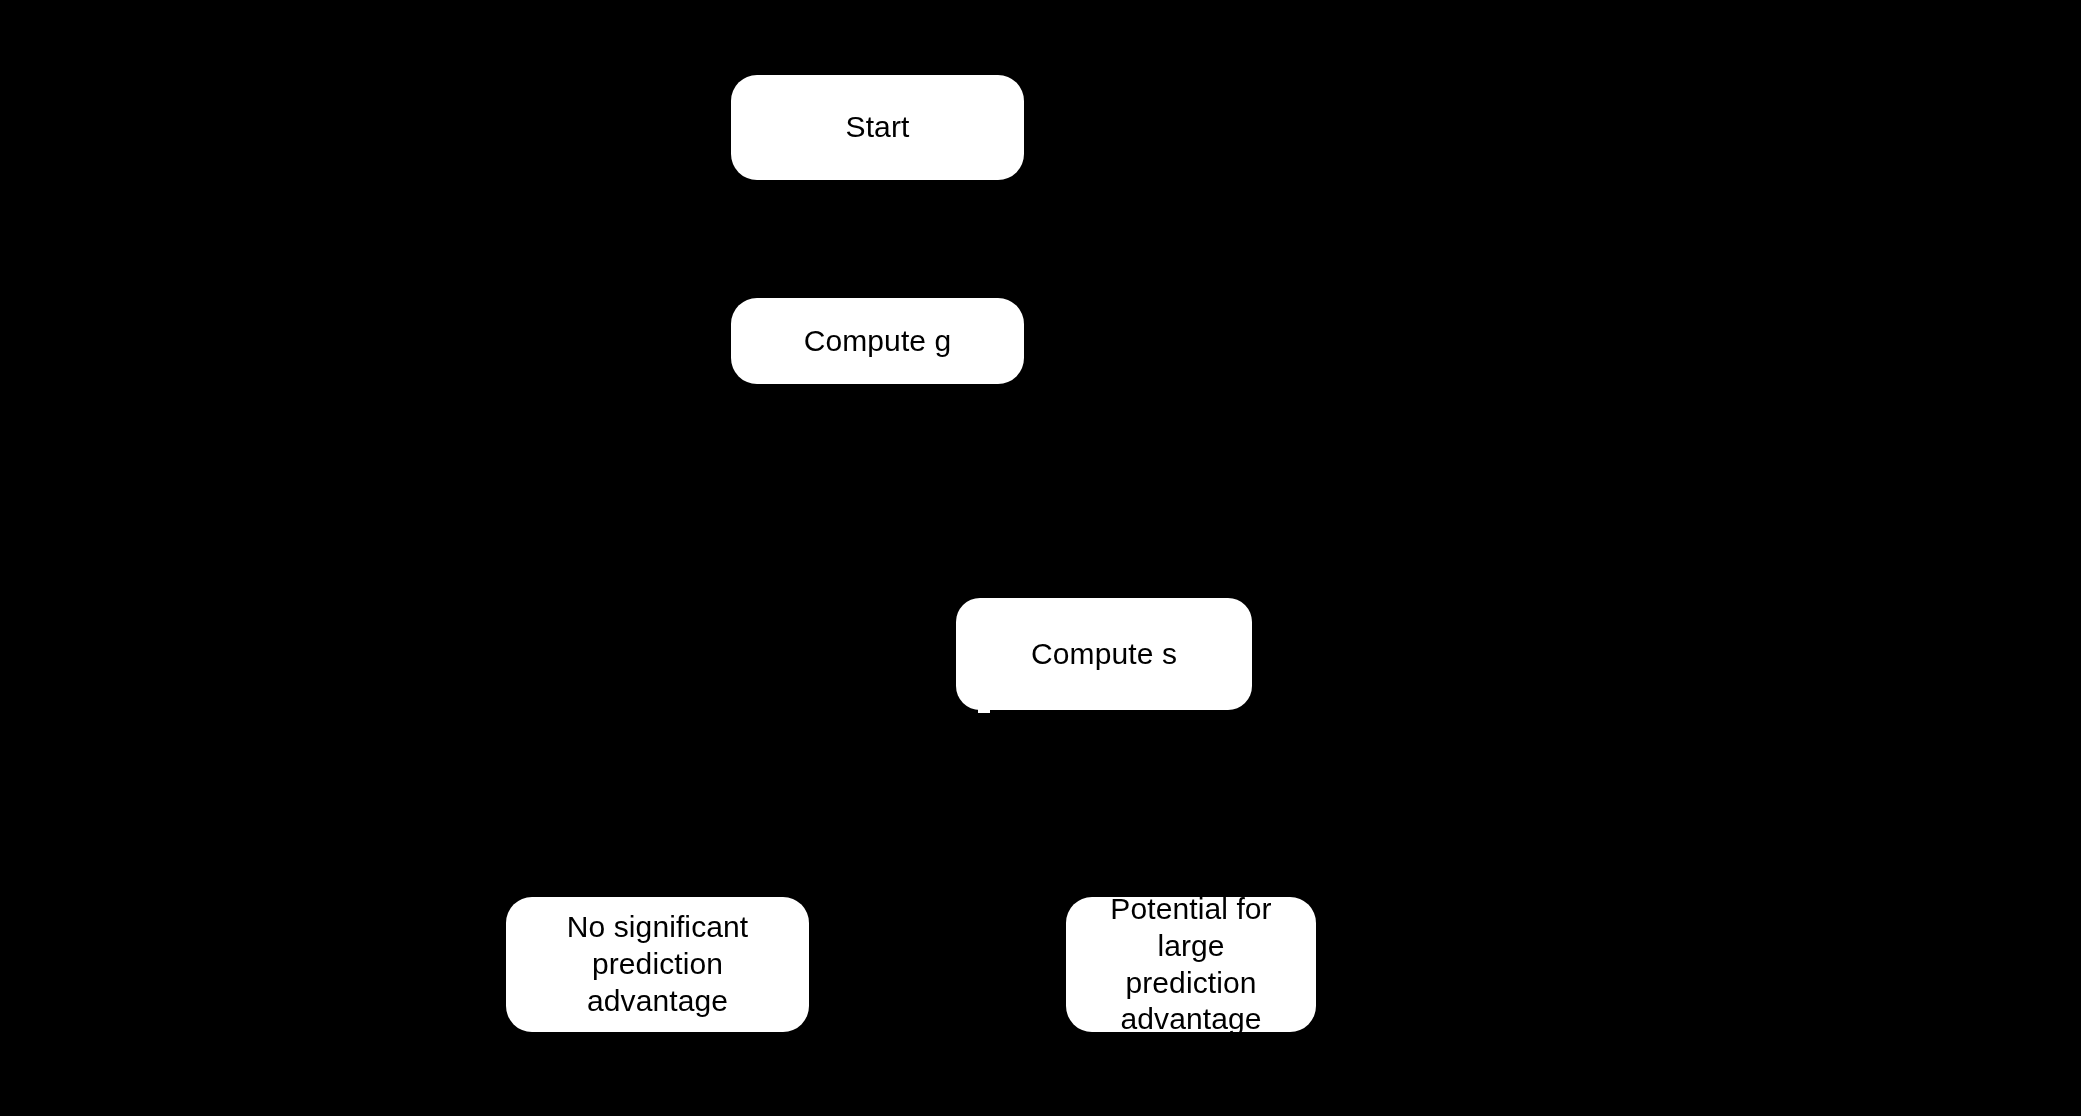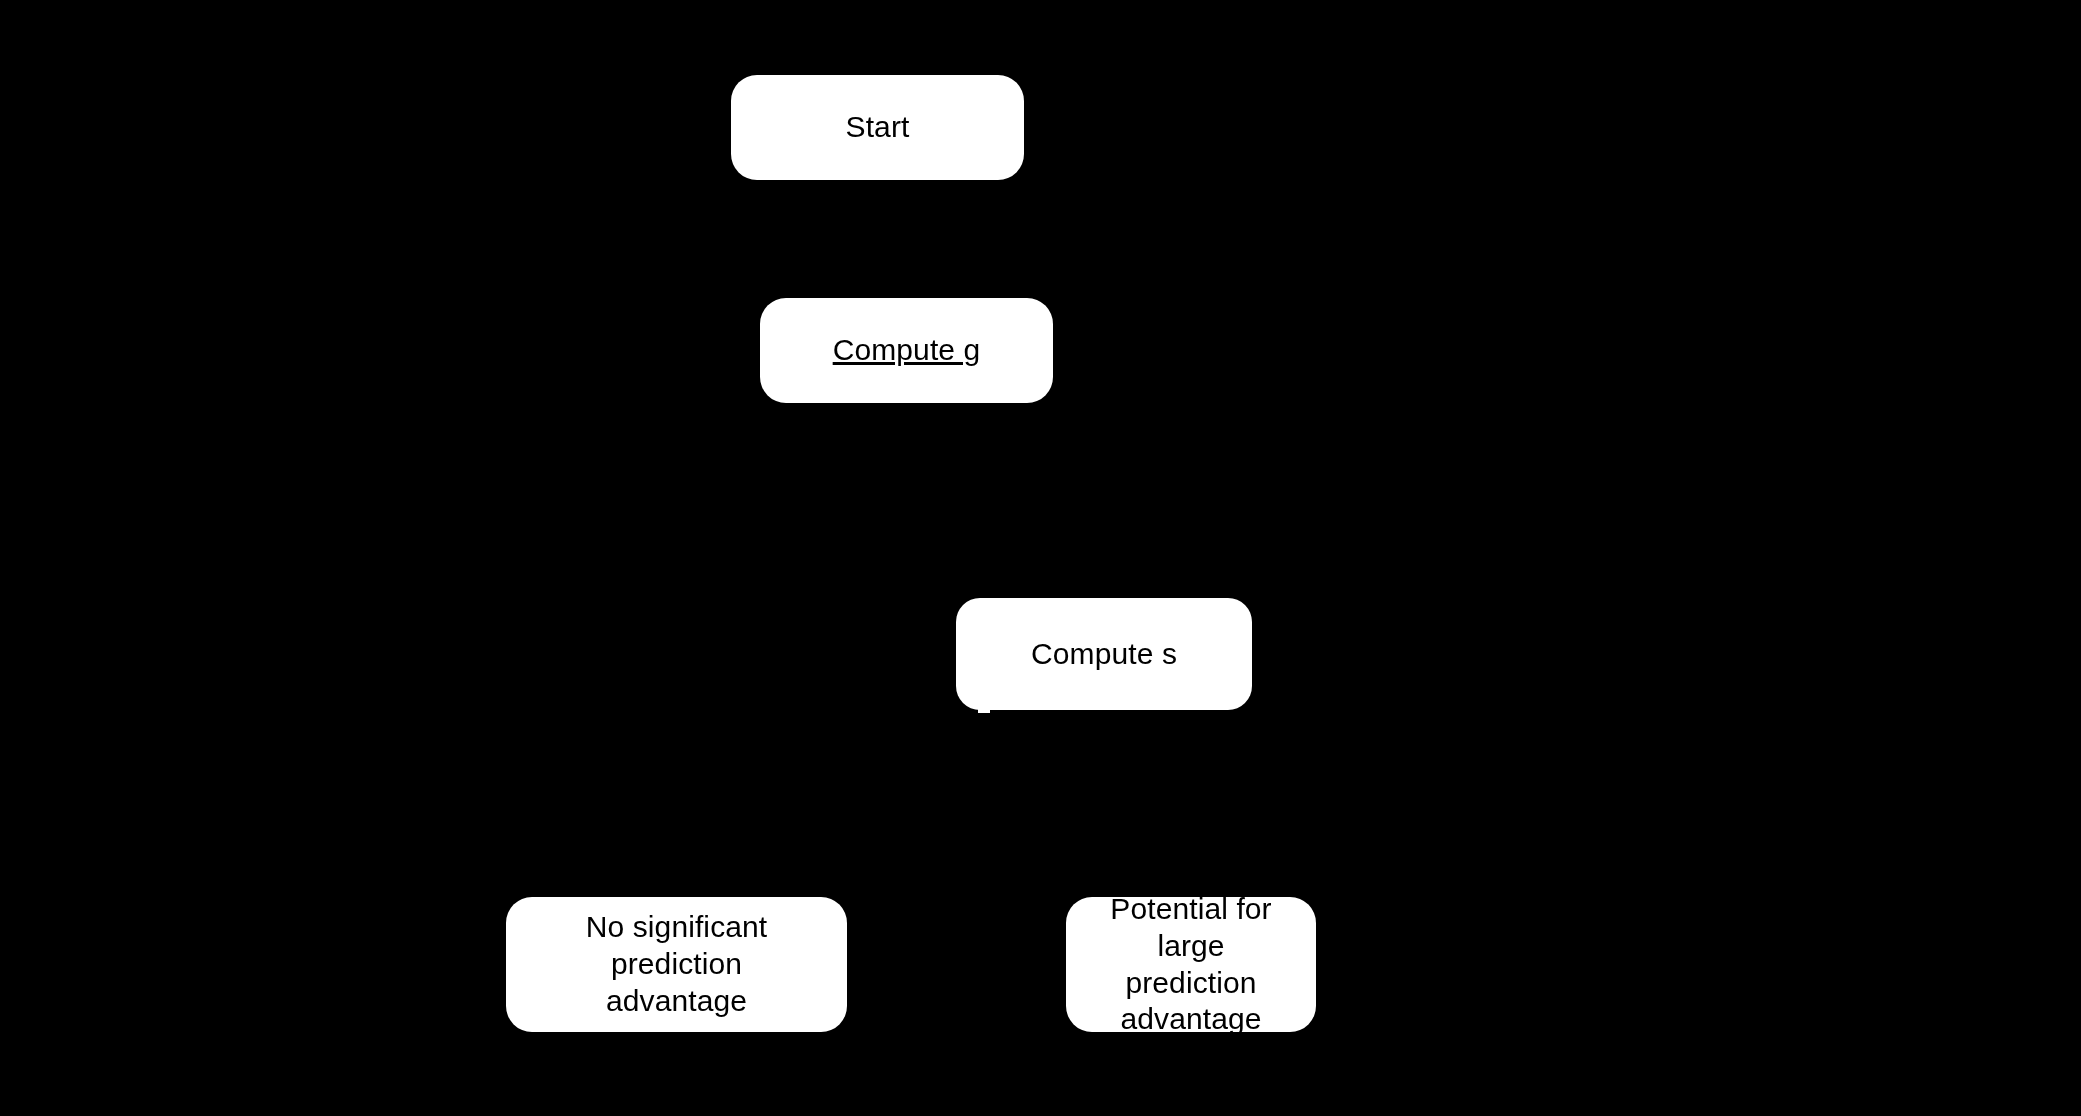--- a/index.html
+++ b/index.html
@@ -75,32 +75,32 @@
       <path d="M877,403 L877,505 L1104,505 L1104,598"></path>
       <path d="M653,710 L653,897"></path>
       <path d="M1104,710 L1104,803 L1215,803 L1215,897"></path>
     </g>
   </svg>
 
   <div class="node" style="left:731px; top:75px; width:293px; height:105px;">
     <span class="node-label">Start</span>
   </div>
 
-  <div class="node" style="left:760px; top:298px; width:293px; height:105px;text-decoration:underline;">
+  <div class="node" style="left:731px; top:298px; width:293px; height:86px;">
     <span class="node-label">Compute g</span>
   </div>
 
 
   <div class="node" style="left:956px; top:598px; width:296px; height:112px;border-radius:24px;">
     <span class="node-label">Compute s</span>
   </div>
 
   <div class="edge-label-stub" style="left:978px; top:706px; width:12px; height:7px;"></div>
 
-  <div class="node" style="left:506px; top:897px; width:341px; height:135px;">
+  <div class="node" style="left:506px; top:897px; width:303px; height:135px;">
     <span class="node-label">No significant
 prediction
 advantage</span>
   </div>
 
   <div class="node" style="left:1066px; top:897px; width:250px; height:135px;">
     <span class="node-label">Potential for large
 prediction
 advantage</span>
   </div>

